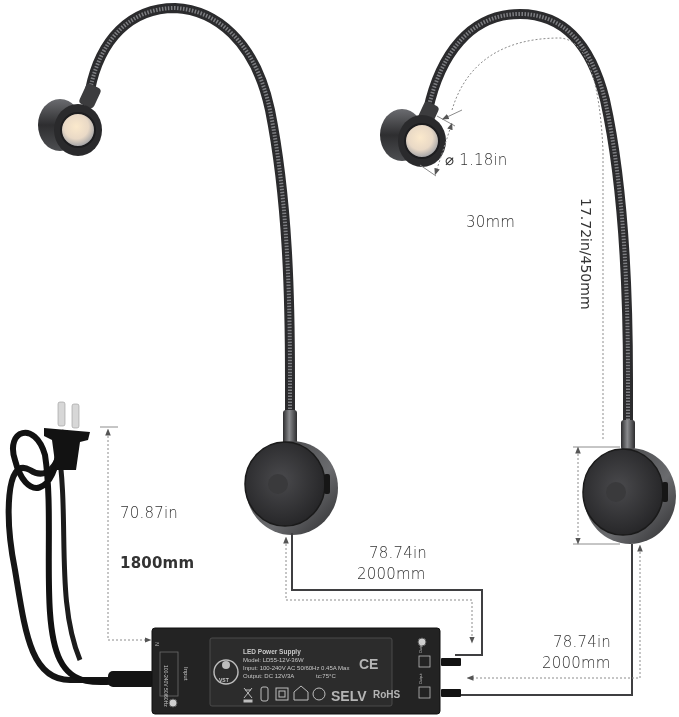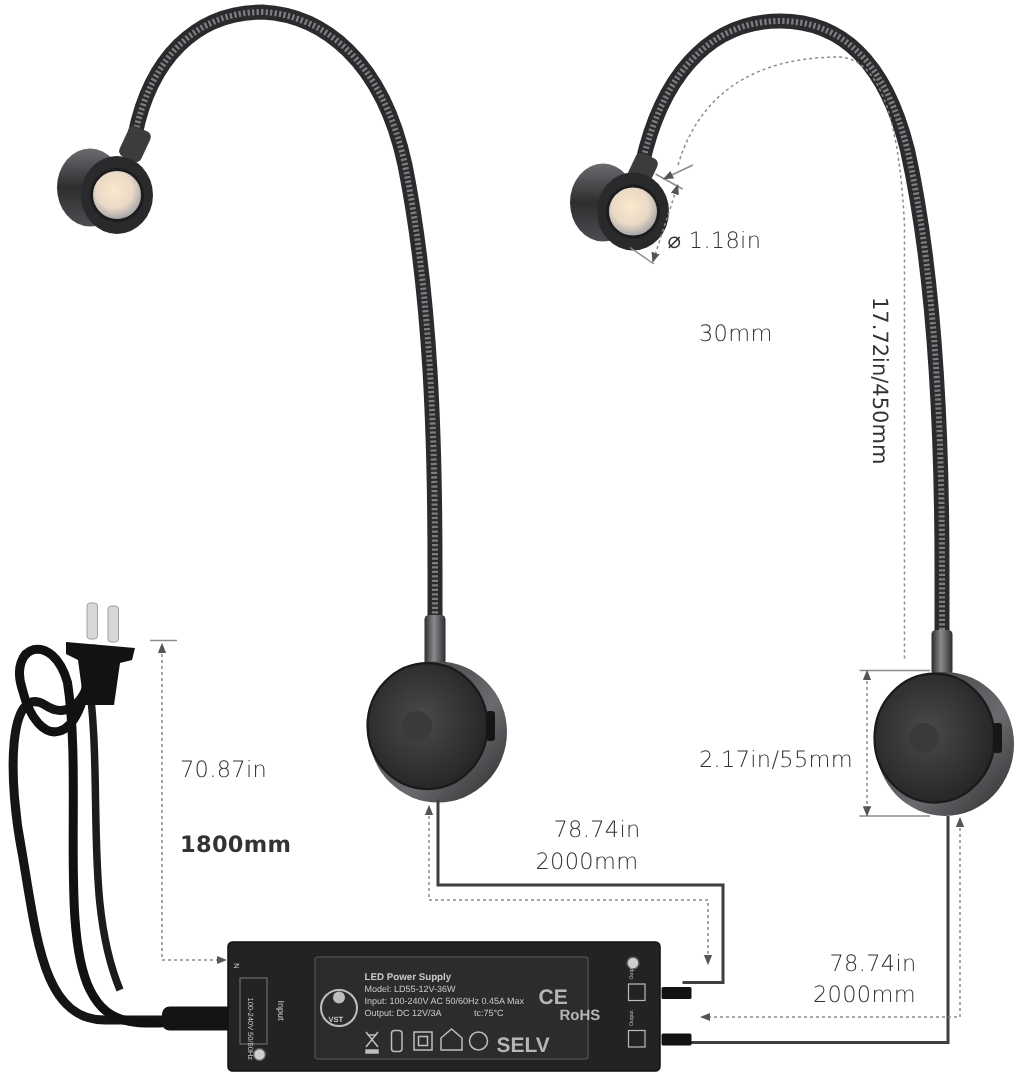--- a/index.html
+++ b/index.html
@@ -153,38 +153,37 @@
 </svg>
 
 <div class="lbl" style="left:445px;top:150px;">
   <span>⌀</span>
   <span>1.18in</span>
 </div>
 <div class="lbl" style="left:466px;top:172px;margin-top:40px;">30mm</div>
 
 <div class="vlbl" style="left:594px;top:198px;">17.72in/450mm</div>
 
-<div class="lbl" style="left:466px;top:496px;">2.17in/55mm</div>
 
 <div class="lbl" style="left:120px;top:503px;">70.87in</div>
 <div class="lbl" style="left:120px;top:553px;font-weight:bold;">1800mm</div>
 
 <div class="lbl" style="left:369px;top:543px;">78.74in</div>
 <div class="lbl" style="left:357px;top:564px;">2000mm</div>
 
 <div class="lbl" style="left:553px;top:632px;">78.74in</div>
 <div class="lbl" style="left:542px;top:653px;">2000mm</div>
 
 <div class="psu-text psu-title" style="left:243px;top:648px;">LED Power Supply</div>
 <div class="psu-text" style="left:243px;top:656px;">Model: LD55-12V-36W</div>
 <div class="psu-text" style="left:243px;top:664px;">Input: 100-240V AC 50/60Hz 0.45A Max</div>
 <div class="psu-text" style="left:243px;top:672px;">Output: DC 12V/3A</div>
 <div class="psu-text" style="left:316px;top:672px;">tc:75°C</div>
 <div class="psu-text" style="left:219px;top:676px;font-size:5px;font-weight:bold;">VST</div>
 <div class="psu-big" style="left:359px;top:656px;font-size:14px;">CE</div>
 <div class="psu-big" style="left:331px;top:688px;font-size:14px;">SELV</div>
-<div class="psu-big" style="left:362px;top:672px;font-size:10px;padding-left:11px;">RoHS</div>
+<div class="psu-big" style="left:362px;top:689px;font-size:10px;padding-left:11px;">RoHS</div>
 <div class="psu-text" style="left:155px;top:640px;transform:rotate(90deg);font-size:5px;">N</div>
 <div class="psu-text" style="left:170px;top:665px;transform:rotate(90deg);transform-origin:left top;font-size:5px;">100-240V 50/60Hz</div>
 <div class="psu-text" style="left:190px;top:667px;transform:rotate(90deg);transform-origin:left top;font-size:6px;">Input</div>
 <div class="psu-text" style="left:417px;top:653px;transform:rotate(-90deg);transform-origin:left top;font-size:3.5px;">Output</div>
 <div class="psu-text" style="left:417px;top:684px;transform:rotate(-90deg);transform-origin:left top;font-size:3.5px;">Output</div>
 </div>
 
 </body></html>

